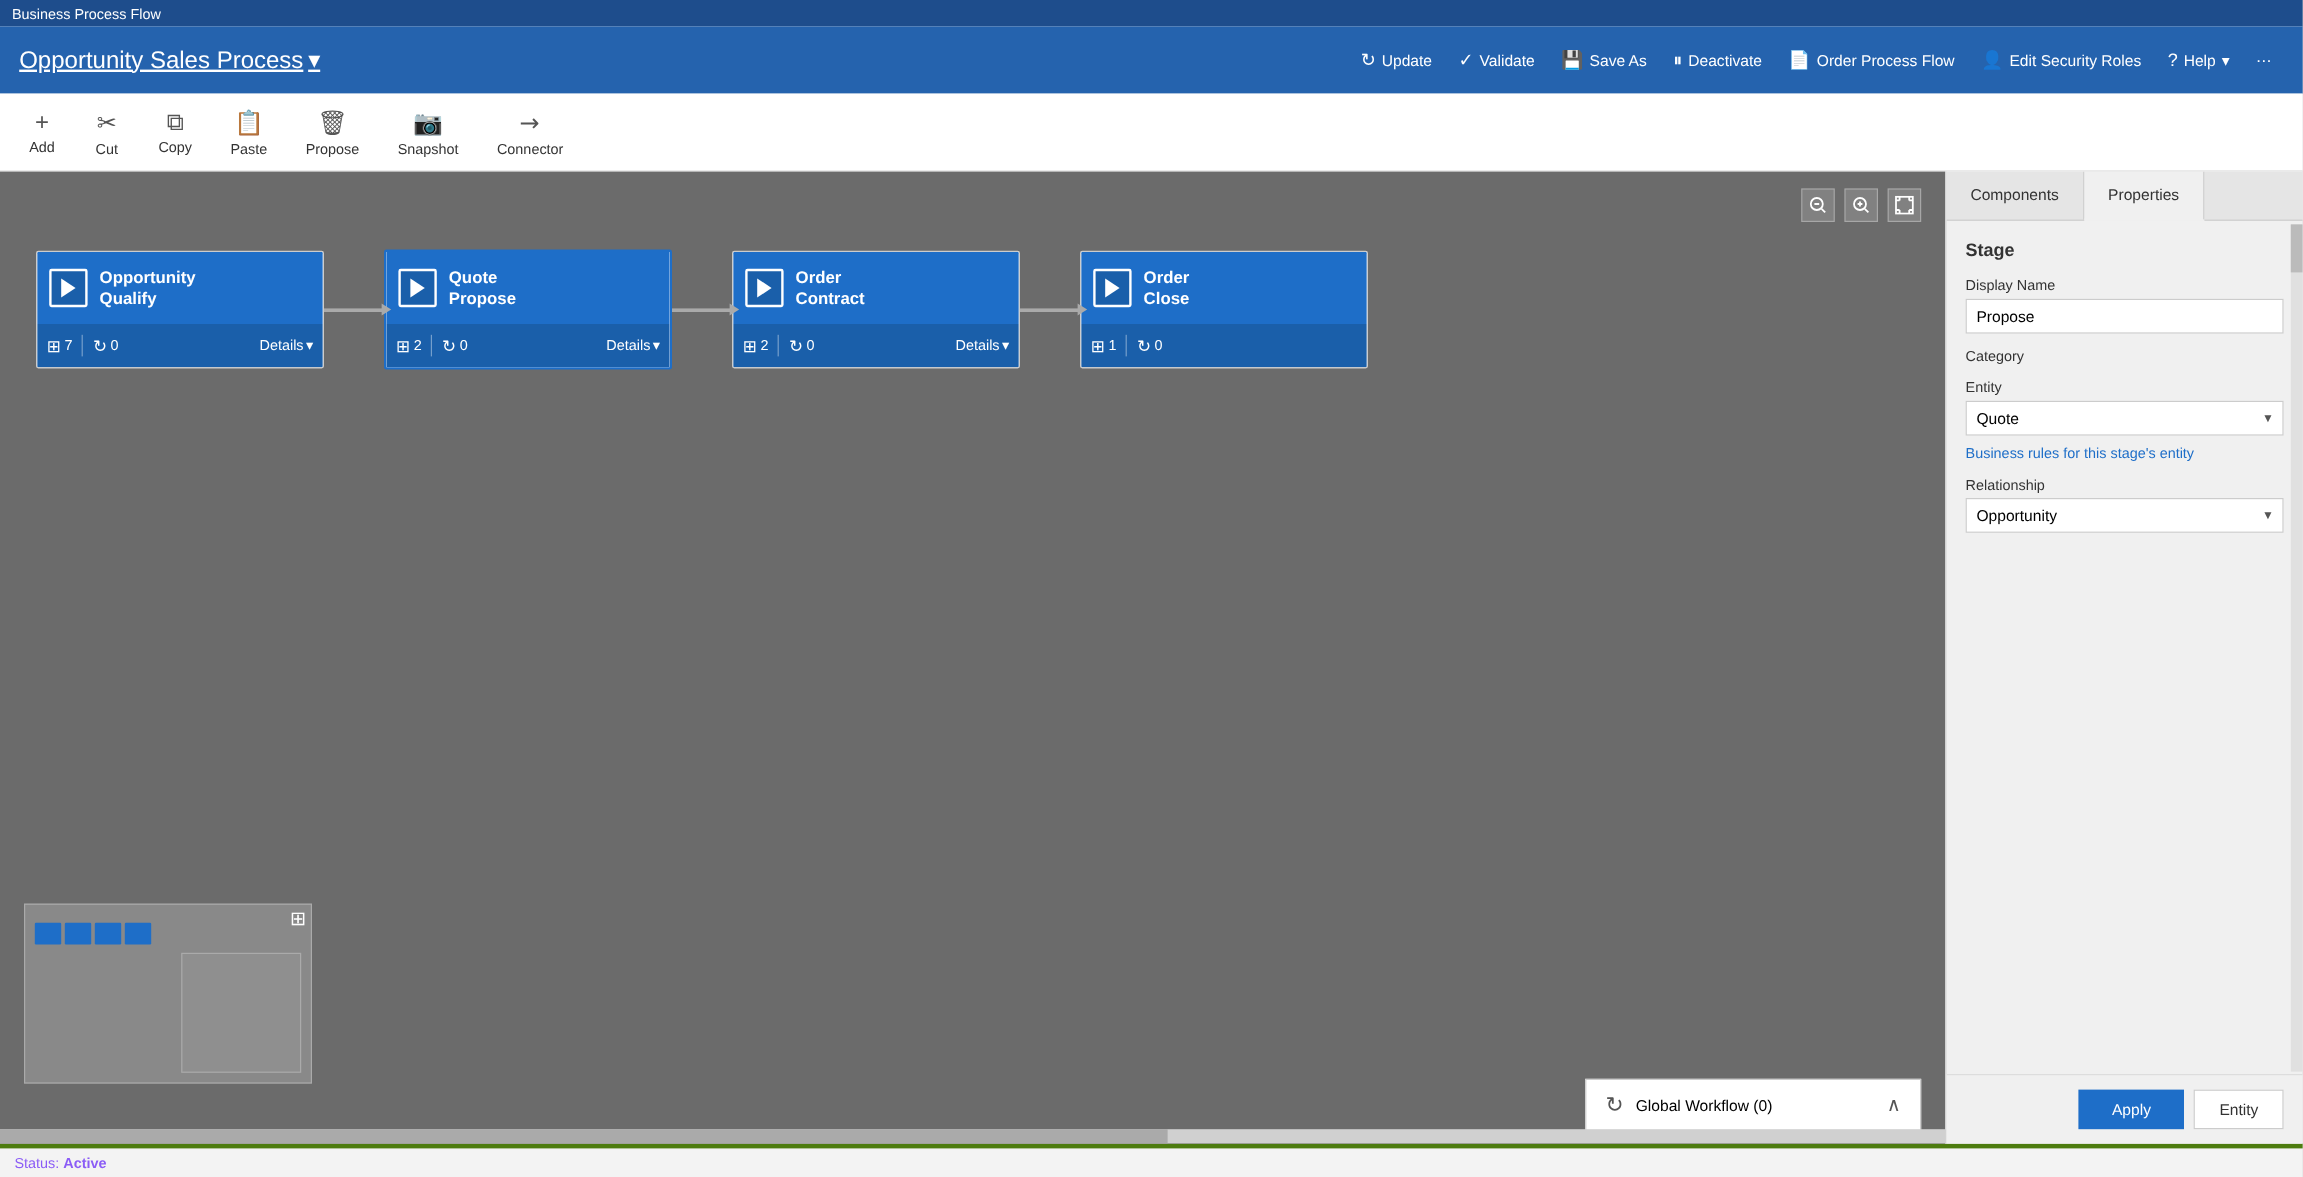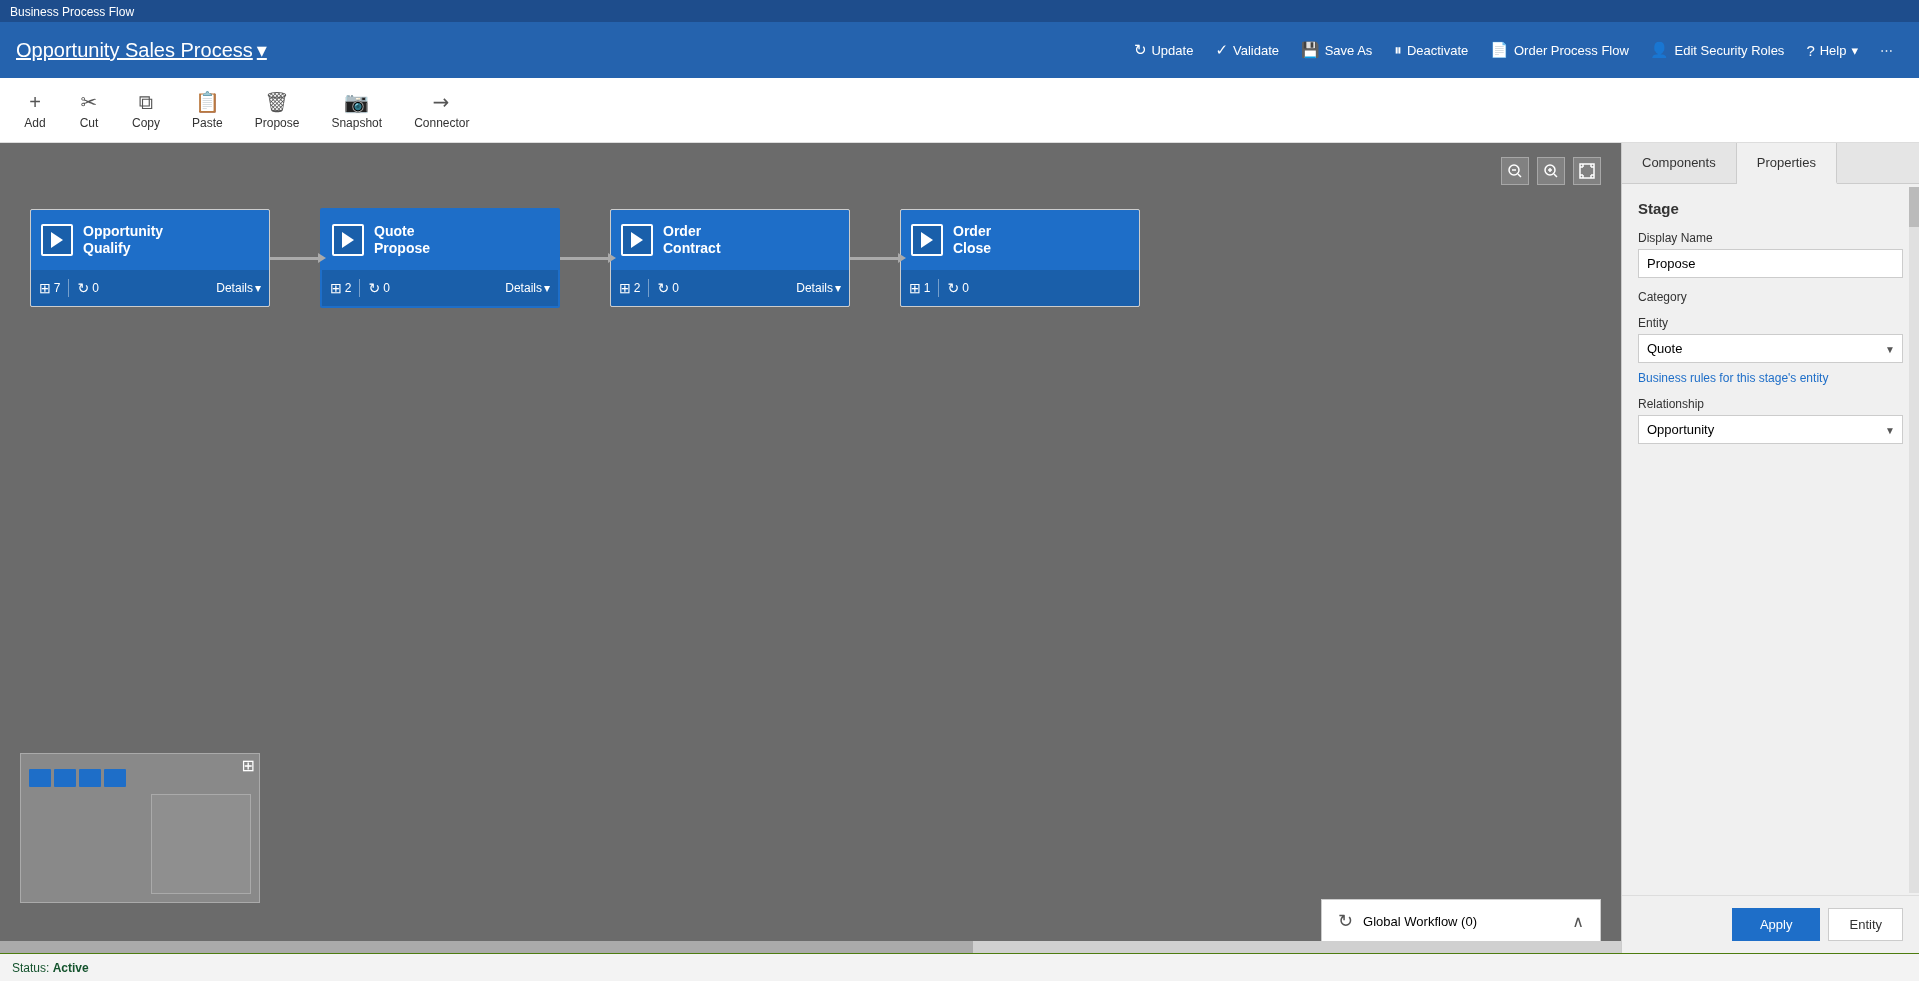--- a/index.html
+++ b/index.html
@@ -396,27 +396,27 @@
       color: #333;
       border: 1px solid #ccc;
       padding: 8px 20px;
       font-size: 13px;
       cursor: pointer;
     }
 
     
     #status-bar {
       background: #f3f3f3;
-      border-top: 1px solid #4d7c0f;
+      border-top: 4px solid #4d7c0f;
       height: 28px;
       display: flex;
       align-items: center;
       padding: 0 12px;
       font-size: 12px;
-      color: #14532d;
+      color: #8b5cf6;
     }
     #status-bar strong { font-weight: 700; }
   </style>
 </head>
 <body>
 
 <div id="title-bar">
   <span>Business Process Flow</span>
 </div>
 

